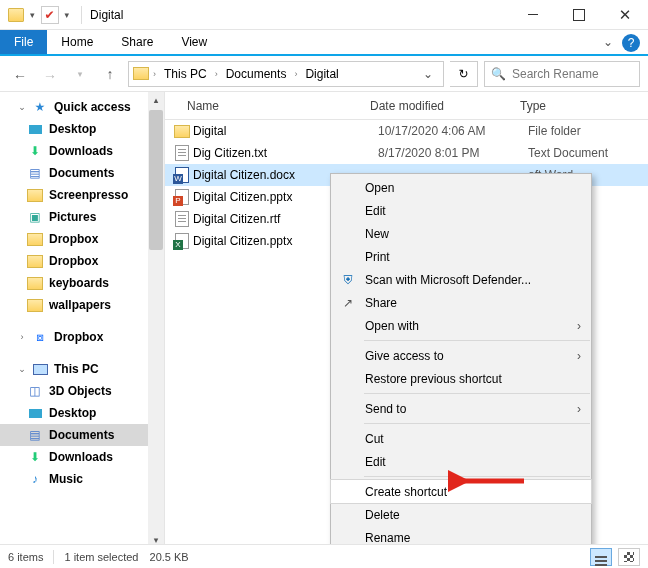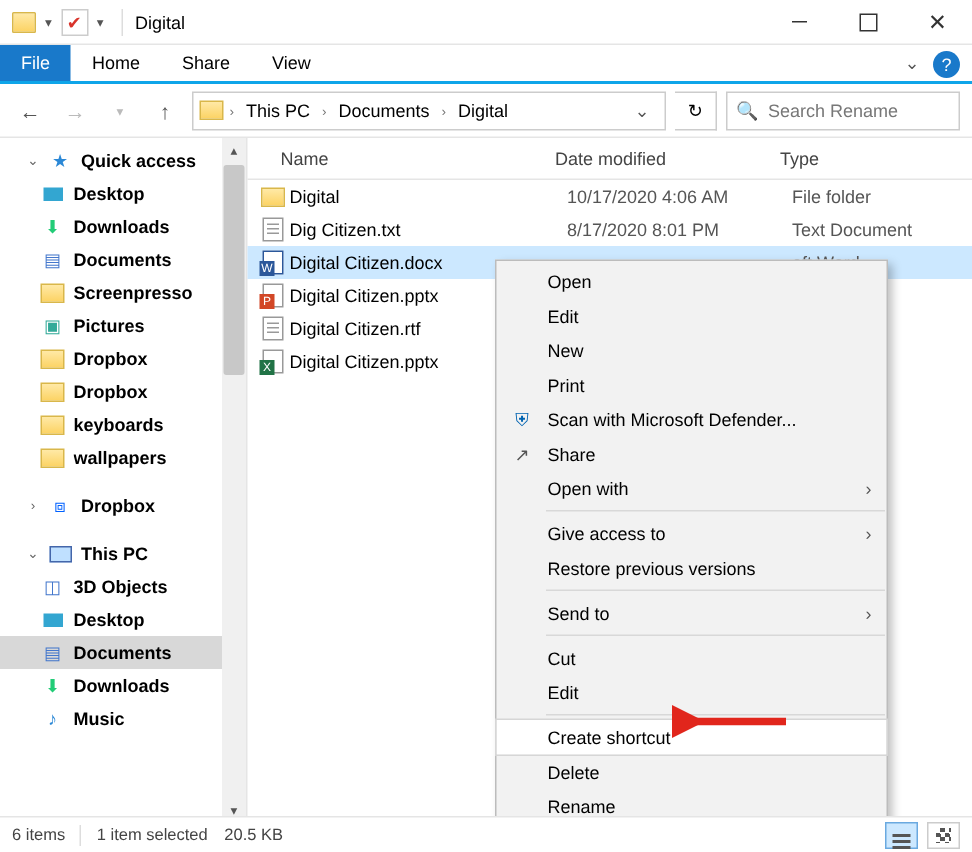--- a/index.html
+++ b/index.html
@@ -323,21 +323,21 @@
     <div class="mi">
       <span>Open with</span>
       <span class="arrow">›</span>
     </div>
     <div class="msep"></div>
     <div class="mi">
       <span>Give access to</span>
       <span class="arrow">›</span>
     </div>
     <div class="mi">
-      <span>Restore previous versions</span>
+      <span>Restore previous shortcut</span>
     </div>
     <div class="msep"></div>
     <div class="mi">
       <span>Send to</span>
       <span class="arrow">›</span>
     </div>
     <div class="msep"></div>
     <div class="mi">
       <span>Cut</span>
     </div>

